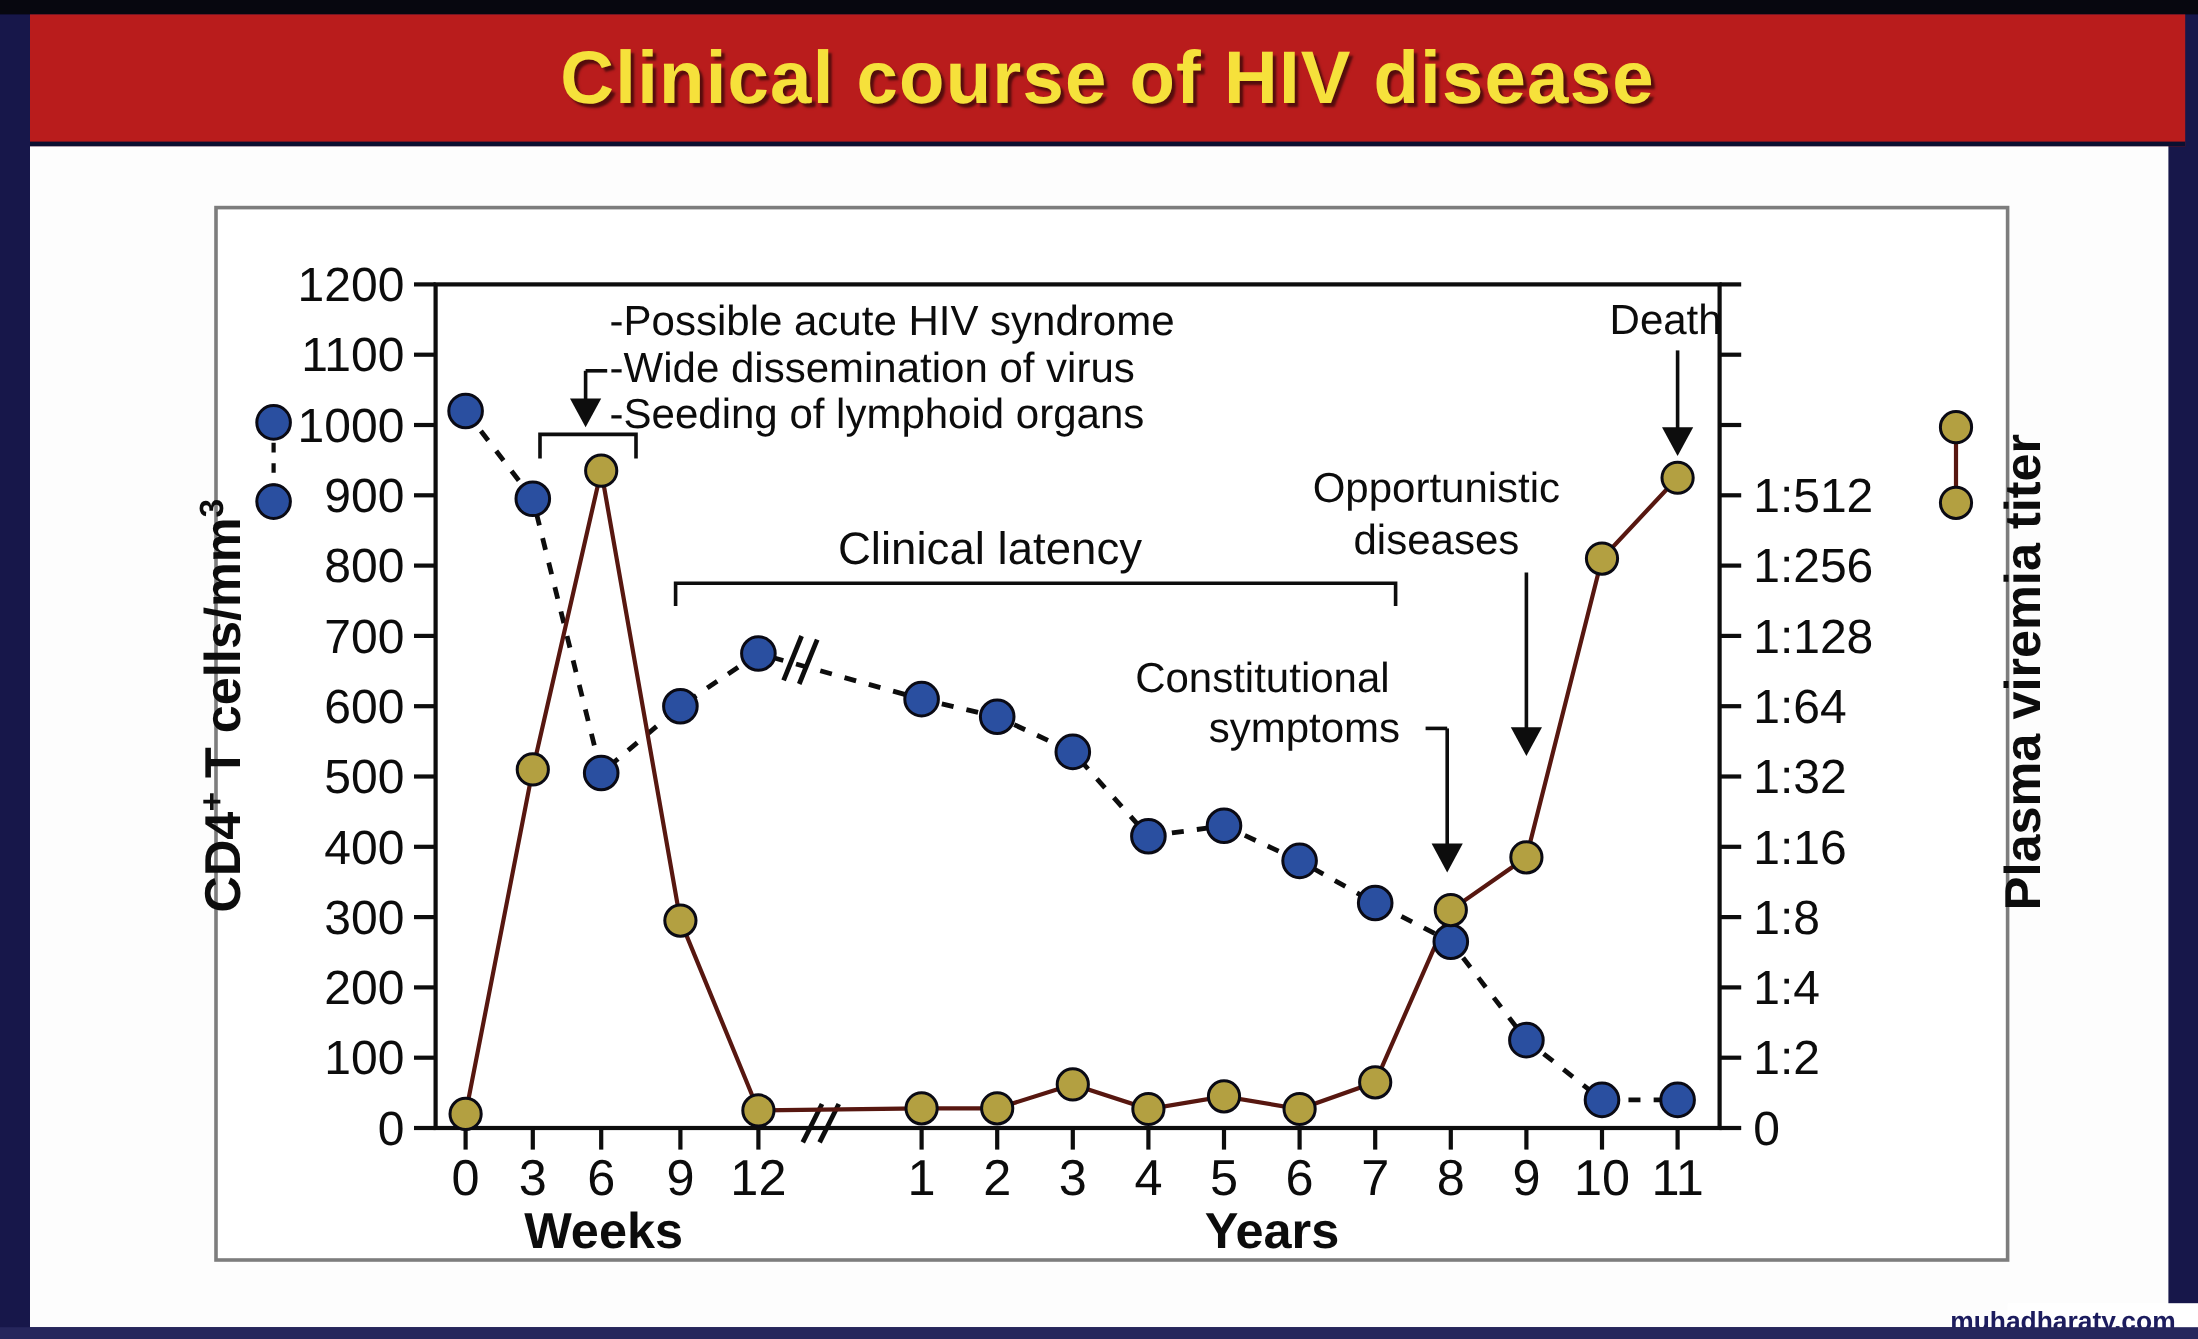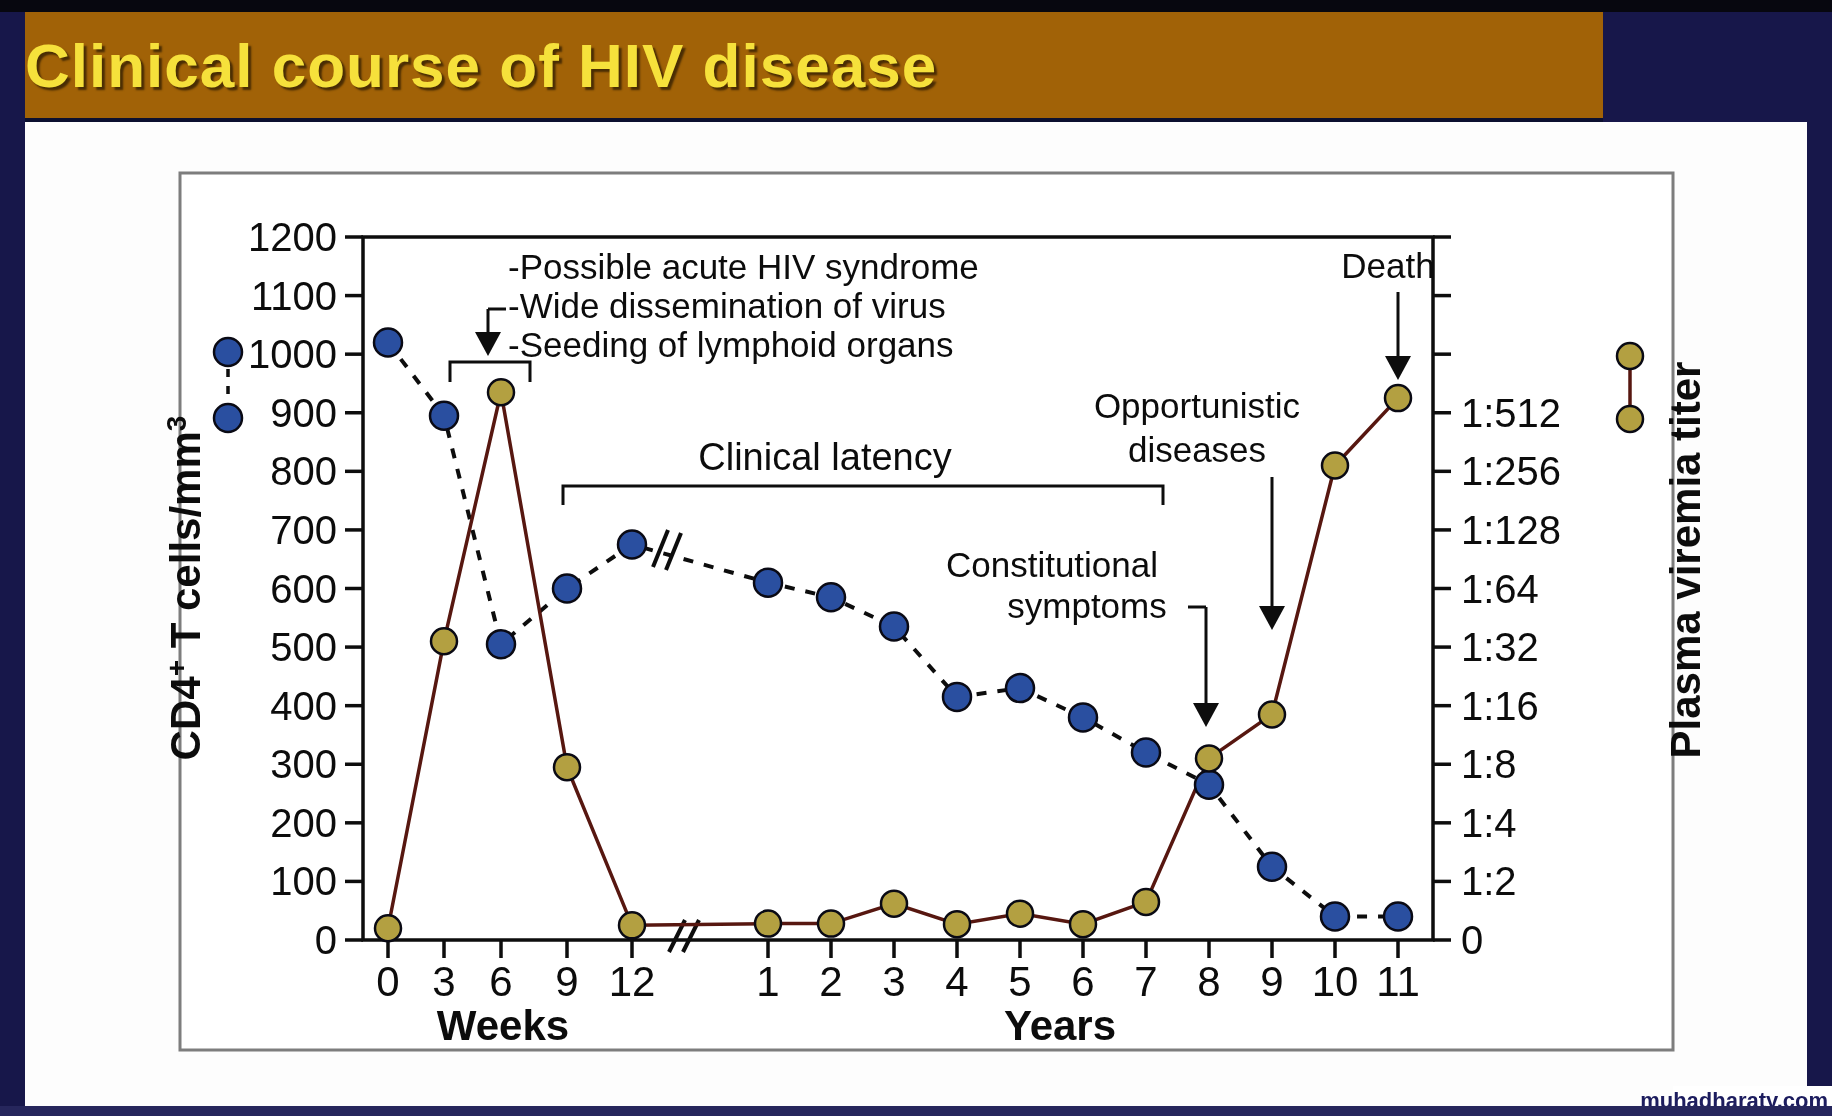--- a/index.html
+++ b/index.html
@@ -3,40 +3,40 @@
 <meta charset="utf-8">
 <style>
   html,body{margin:0;padding:0;}
   body{
     width:1832px;height:1116px;position:relative;overflow:hidden;
     background:#17174a;
     font-family:"Liberation Sans", sans-serif;
   }
   #top-strip{position:absolute;left:0;top:0;width:1832px;height:12px;background:#07070f;}
   #title-bar{
-    position:absolute;left:25px;top:12px;width:1578px;height:106px;
-    background:#a16207;border-bottom:4px solid #0c1030;
-    display:flex;align-items:center;justify-content:flex-start;
+    position:absolute;left:25px;top:12px;width:1796px;height:106px;
+    background:#b91c1c;border-bottom:4px solid #0c1030;
+    display:flex;align-items:center;justify-content:center;
   }
   #title-bar .title-text{
     color:#f6e13b;font-size:62px;font-weight:bold;letter-spacing:1px;
     text-shadow:3px 3px 2px rgba(0,0,0,0.55);
   }
   #slide{
     position:absolute;left:25px;top:122px;width:1782px;height:984px;
     background:#fdfdfd;
   }
   #bottom-strip{position:absolute;left:0;top:1106px;width:1832px;height:10px;background:#26265c;}
   #chart-svg{position:absolute;left:0;top:0;}
   #watermark-box{
     position:absolute;left:1673px;top:1086px;width:159px;height:30px;
     background:#ffffff;display:flex;align-items:center;justify-content:flex-end;
   }
   #watermark-box .wm-text{
-    color:#1c1c5e;font-size:22px;font-weight:bold;padding-right:4px;white-space:nowrap;
+    color:#1c1c5e;font-size:22px;font-weight:bold;padding-right:19px;white-space:nowrap;
   }
 </style>
 </head>
 <body>
 
 <div id="top-strip"></div>
 
 <div id="title-bar">
   <span class="title-text">Clinical course of HIV disease</span>
 </div>

